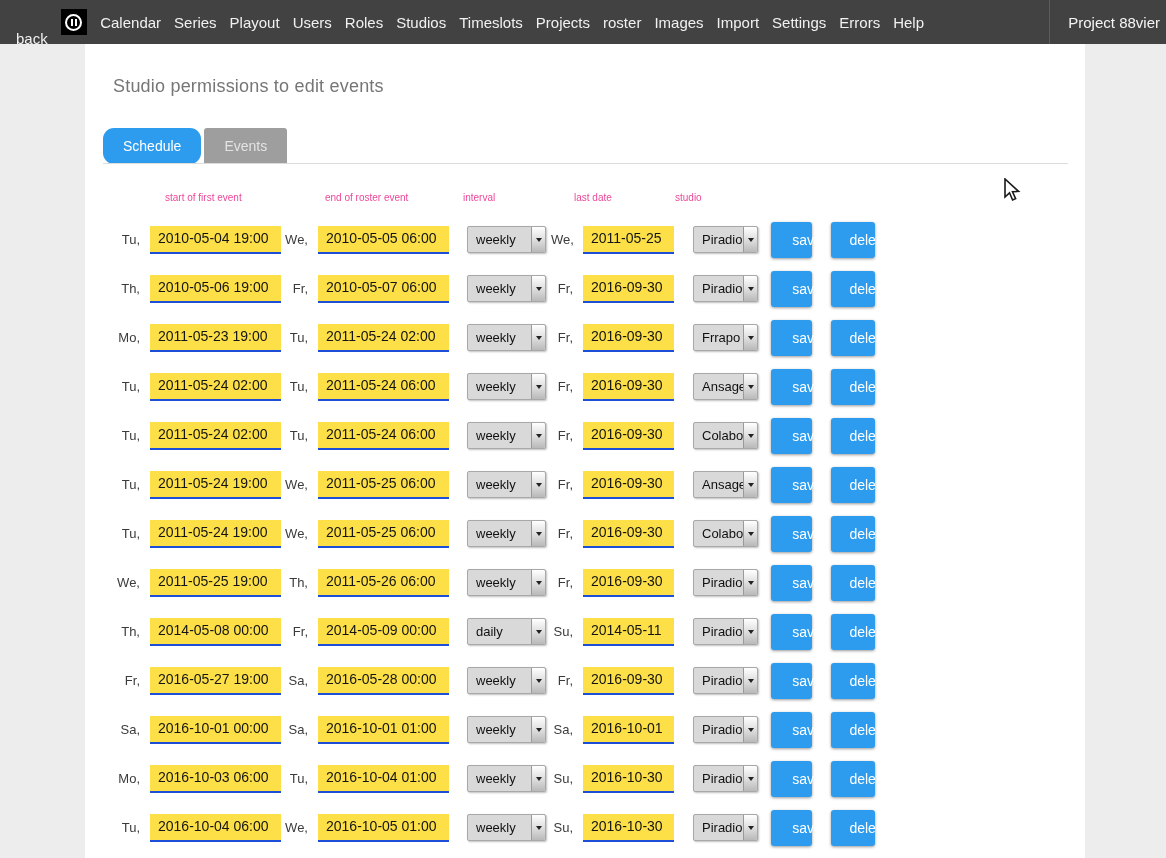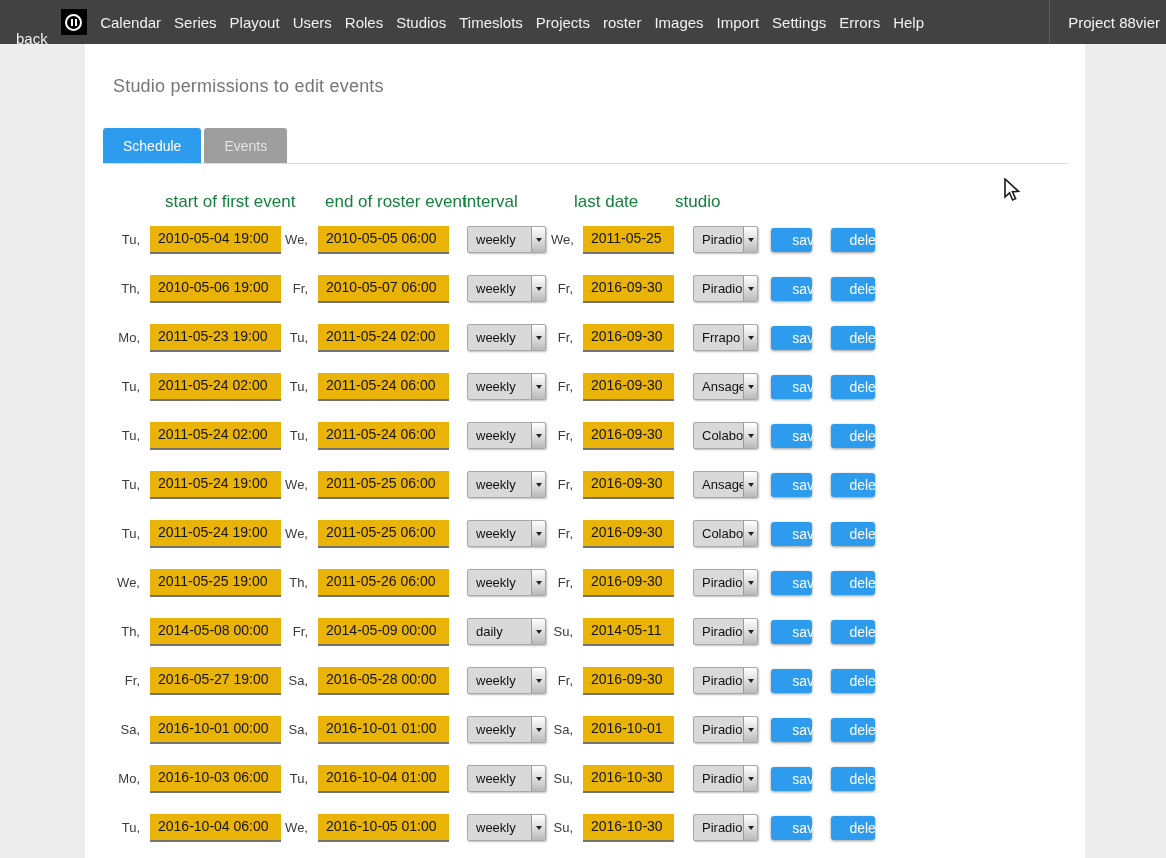--- a/index.html
+++ b/index.html
@@ -49,46 +49,46 @@
   }
   .page-title {
     position:absolute; left:28px; top:32px;
     font-size:18px; color:#767676; letter-spacing:0.2px;
   }
   .tabs { position:absolute; left:18px; top:84px; display:flex; }
   .tab {
     height:36px; padding:0 20px; display:flex; align-items:center; justify-content:center;
     font-size:14px; border-radius:3px 3px 0 0; margin-right:3px; cursor:pointer;
   }
-  .tab.active { background:#2d9cee; color:#fff; }
+  .tab.active { background:#2d9cee; color:#fff;border-radius:11px; }
   .tab.inactive { background:#9e9e9e; color:#e3e3e3; }
   .tab-underline {
     position:absolute; left:18px; right:17px; top:119px; height:1px; background:#dcdcdc;
   }
 
   
   .thead { position:absolute; top:148px; left:0; width:100%; height:16px;
-    font-size:17px; color:#15803d;padding-left:10px; }
+    font-size:10px; color:#ec4899;padding-left:10px; }
   .thead span { position:absolute; top:0; }
   .th-start  { left:80px; }
   .th-end    { left:240px; }
   .th-interval { left:378px; }
   .th-last   { left:489px; }
   .th-studio { left:590px; }
 
   
   .rows { position:absolute; top:171px; left:0; width:100%; }
   .row { display:flex; align-items:center; height:49px; padding-left:28px; }
   .day { font-size:13px; color:#3b3b3b; white-space:nowrap; }
   .day-1 { width:27px; text-align:right; margin-right:10px; }
   .day-2 { width:37px; text-align:right; padding-right:10px; }
   .day-3 { width:22px; margin-left:5px; text-align:right; margin-right:10px; }
   .date-input {
-    border:none; outline:none; background:#eab308;
-    border-bottom:2px solid #737373; height:28px;
+    border:none; outline:none; background:#fde047;
+    border-bottom:2px solid #1d4ed8; height:28px;
     font-family:"Liberation Sans","DejaVu Sans",sans-serif;
     font-size:14px; color:#141414; padding:0 0 2px 8px;
   }
   .in-start, .in-end { width:131px; }
   .in-last { width:91px; }
   .widget-select {
     position:relative; height:27px; background:#d9d9d9;
     border:1px solid #a8a8a8; border-radius:2px;
     box-shadow:1px 1px 2px rgba(0,0,0,0.25);
     display:flex; align-items:center; padding-left:8px;
@@ -100,21 +100,21 @@
     position:absolute; top:0; bottom:0; right:0; width:14px;
     background:linear-gradient(180deg,#ffffff 0%,#d8d8d8 60%,#b9b9b9 100%);
     border-left:1px solid #9a9a9a; border-radius:0 2px 2px 0;
     display:flex; align-items:center; justify-content:center;
   }
   .sel-arrow .tri {
     width:0; height:0; border-left:3.5px solid transparent; border-right:3.5px solid transparent;
     border-top:4.5px solid #222;
   }
   .btn {
-    height:24px; border:none; border-radius:3px; background:#2d9cee; color:#fff;
+    height:36px; border:none; border-radius:3px; background:#2d9cee; color:#fff;
     font-family:"Liberation Sans","DejaVu Sans",sans-serif; font-size:14px;
     box-shadow:0 1px 3px rgba(0,0,0,0.4); cursor:pointer;
     display:flex; align-items:center; justify-content:center;padding-left:31px;
   }
   .btn-save { margin-left:13px; width:41px; }
   .btn-delete { margin-left:19px; width:44px; }
 
   
   .cursor { position:absolute; left:1003px; top:178px; pointer-events:none; z-index:50; }
 </style>

